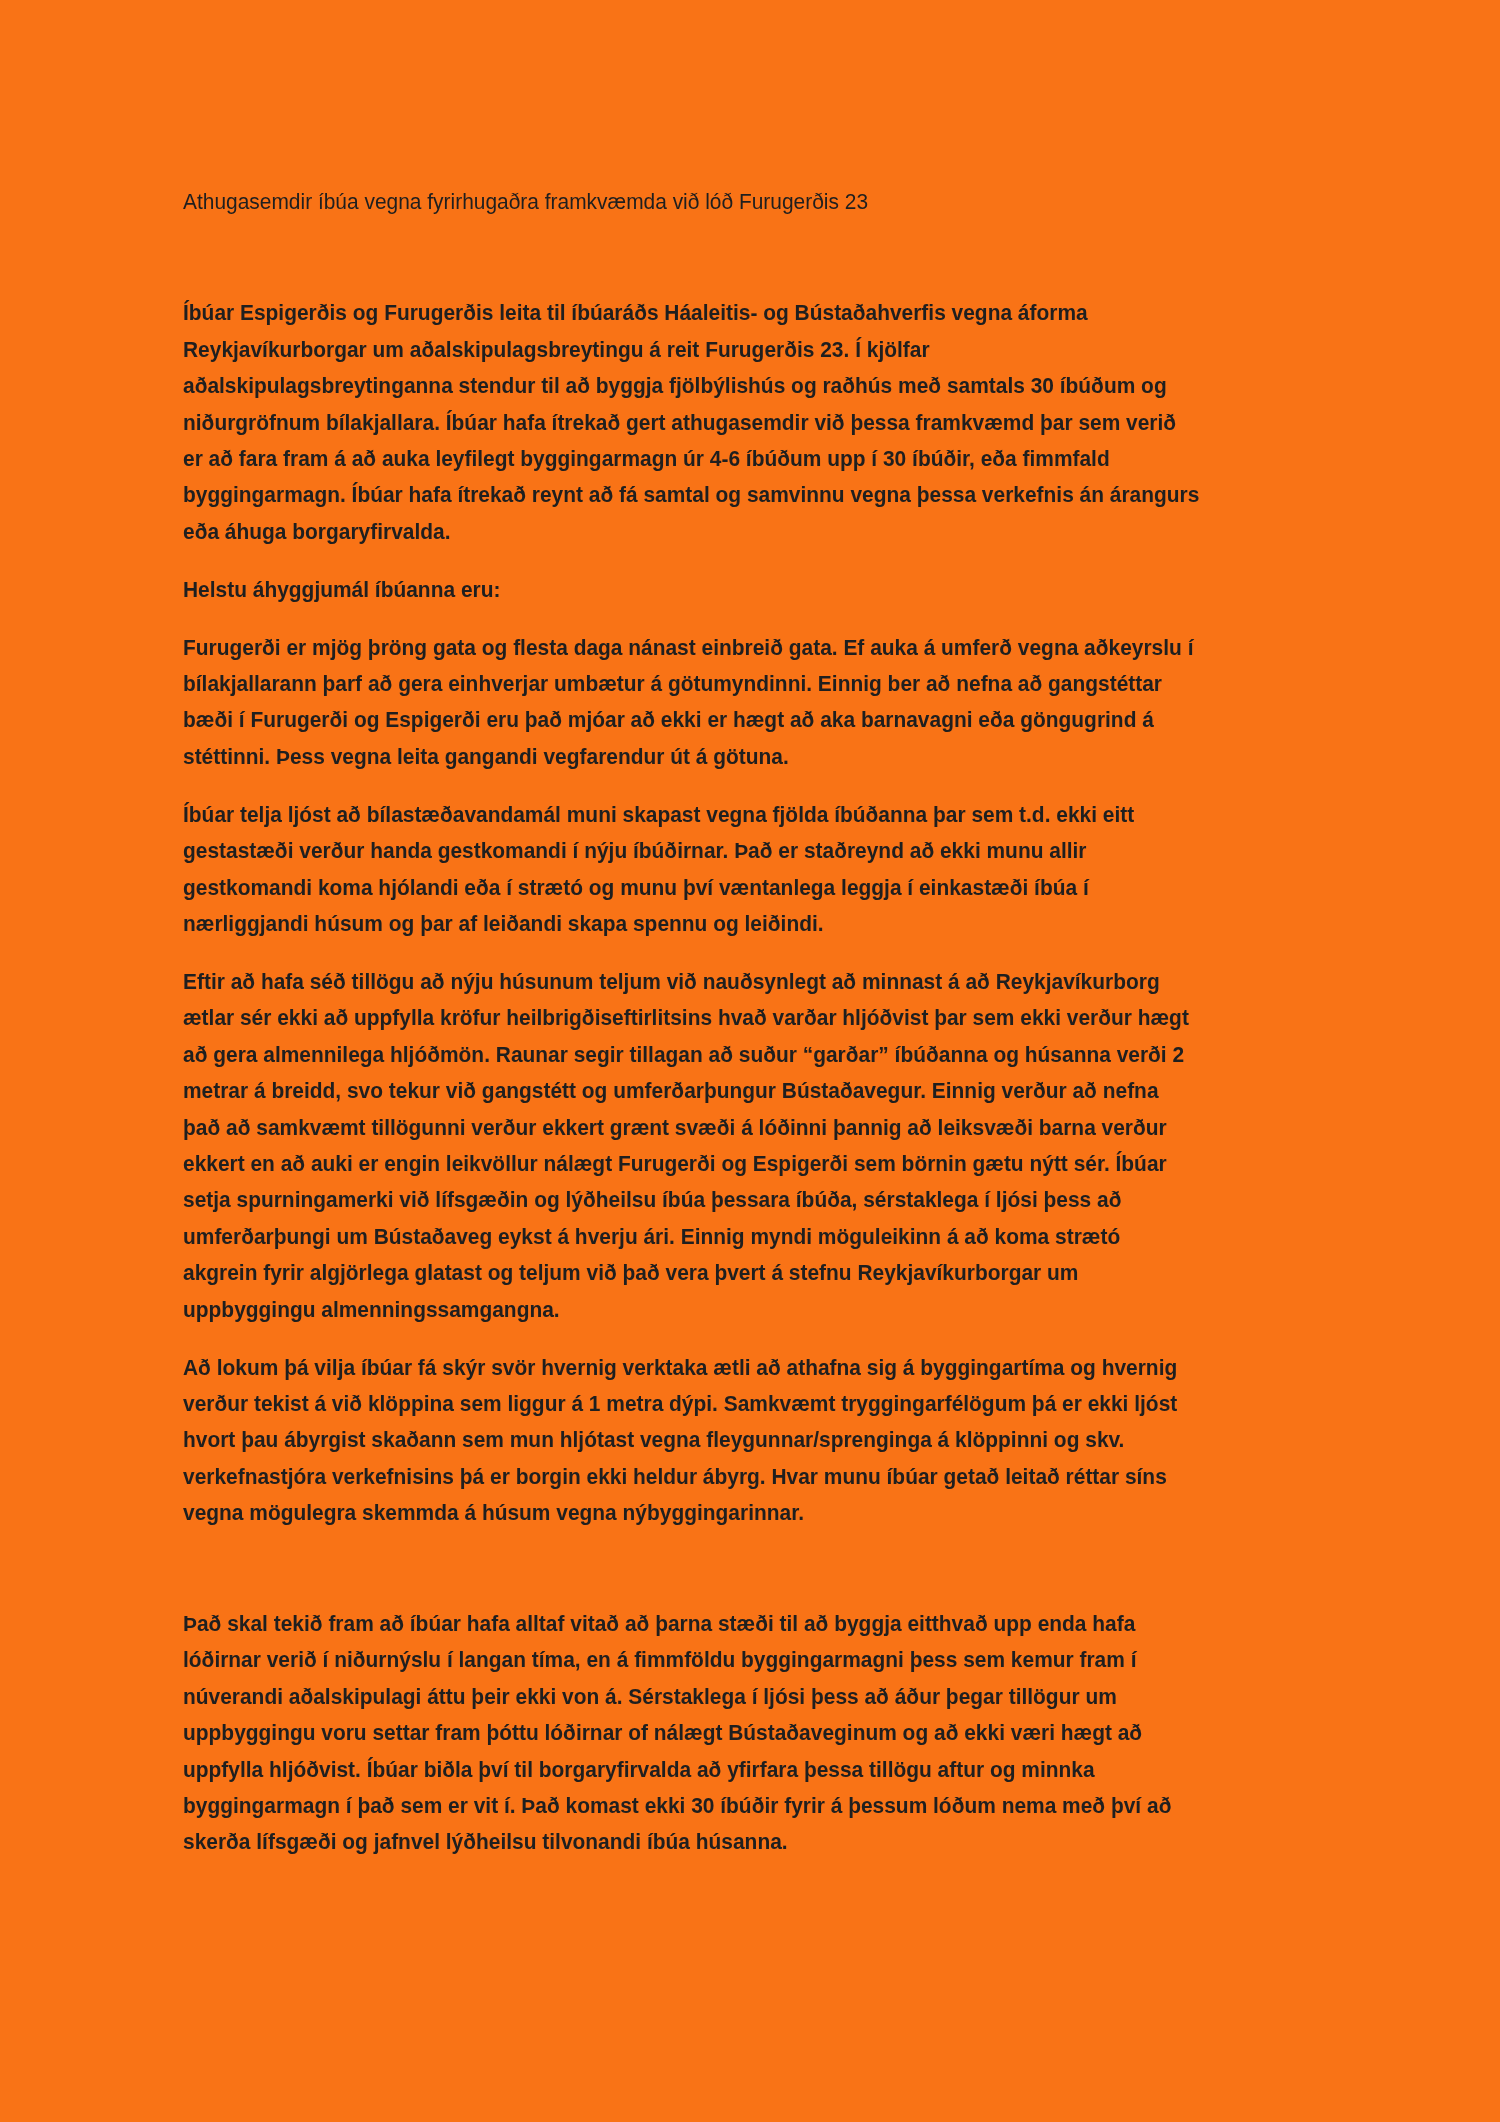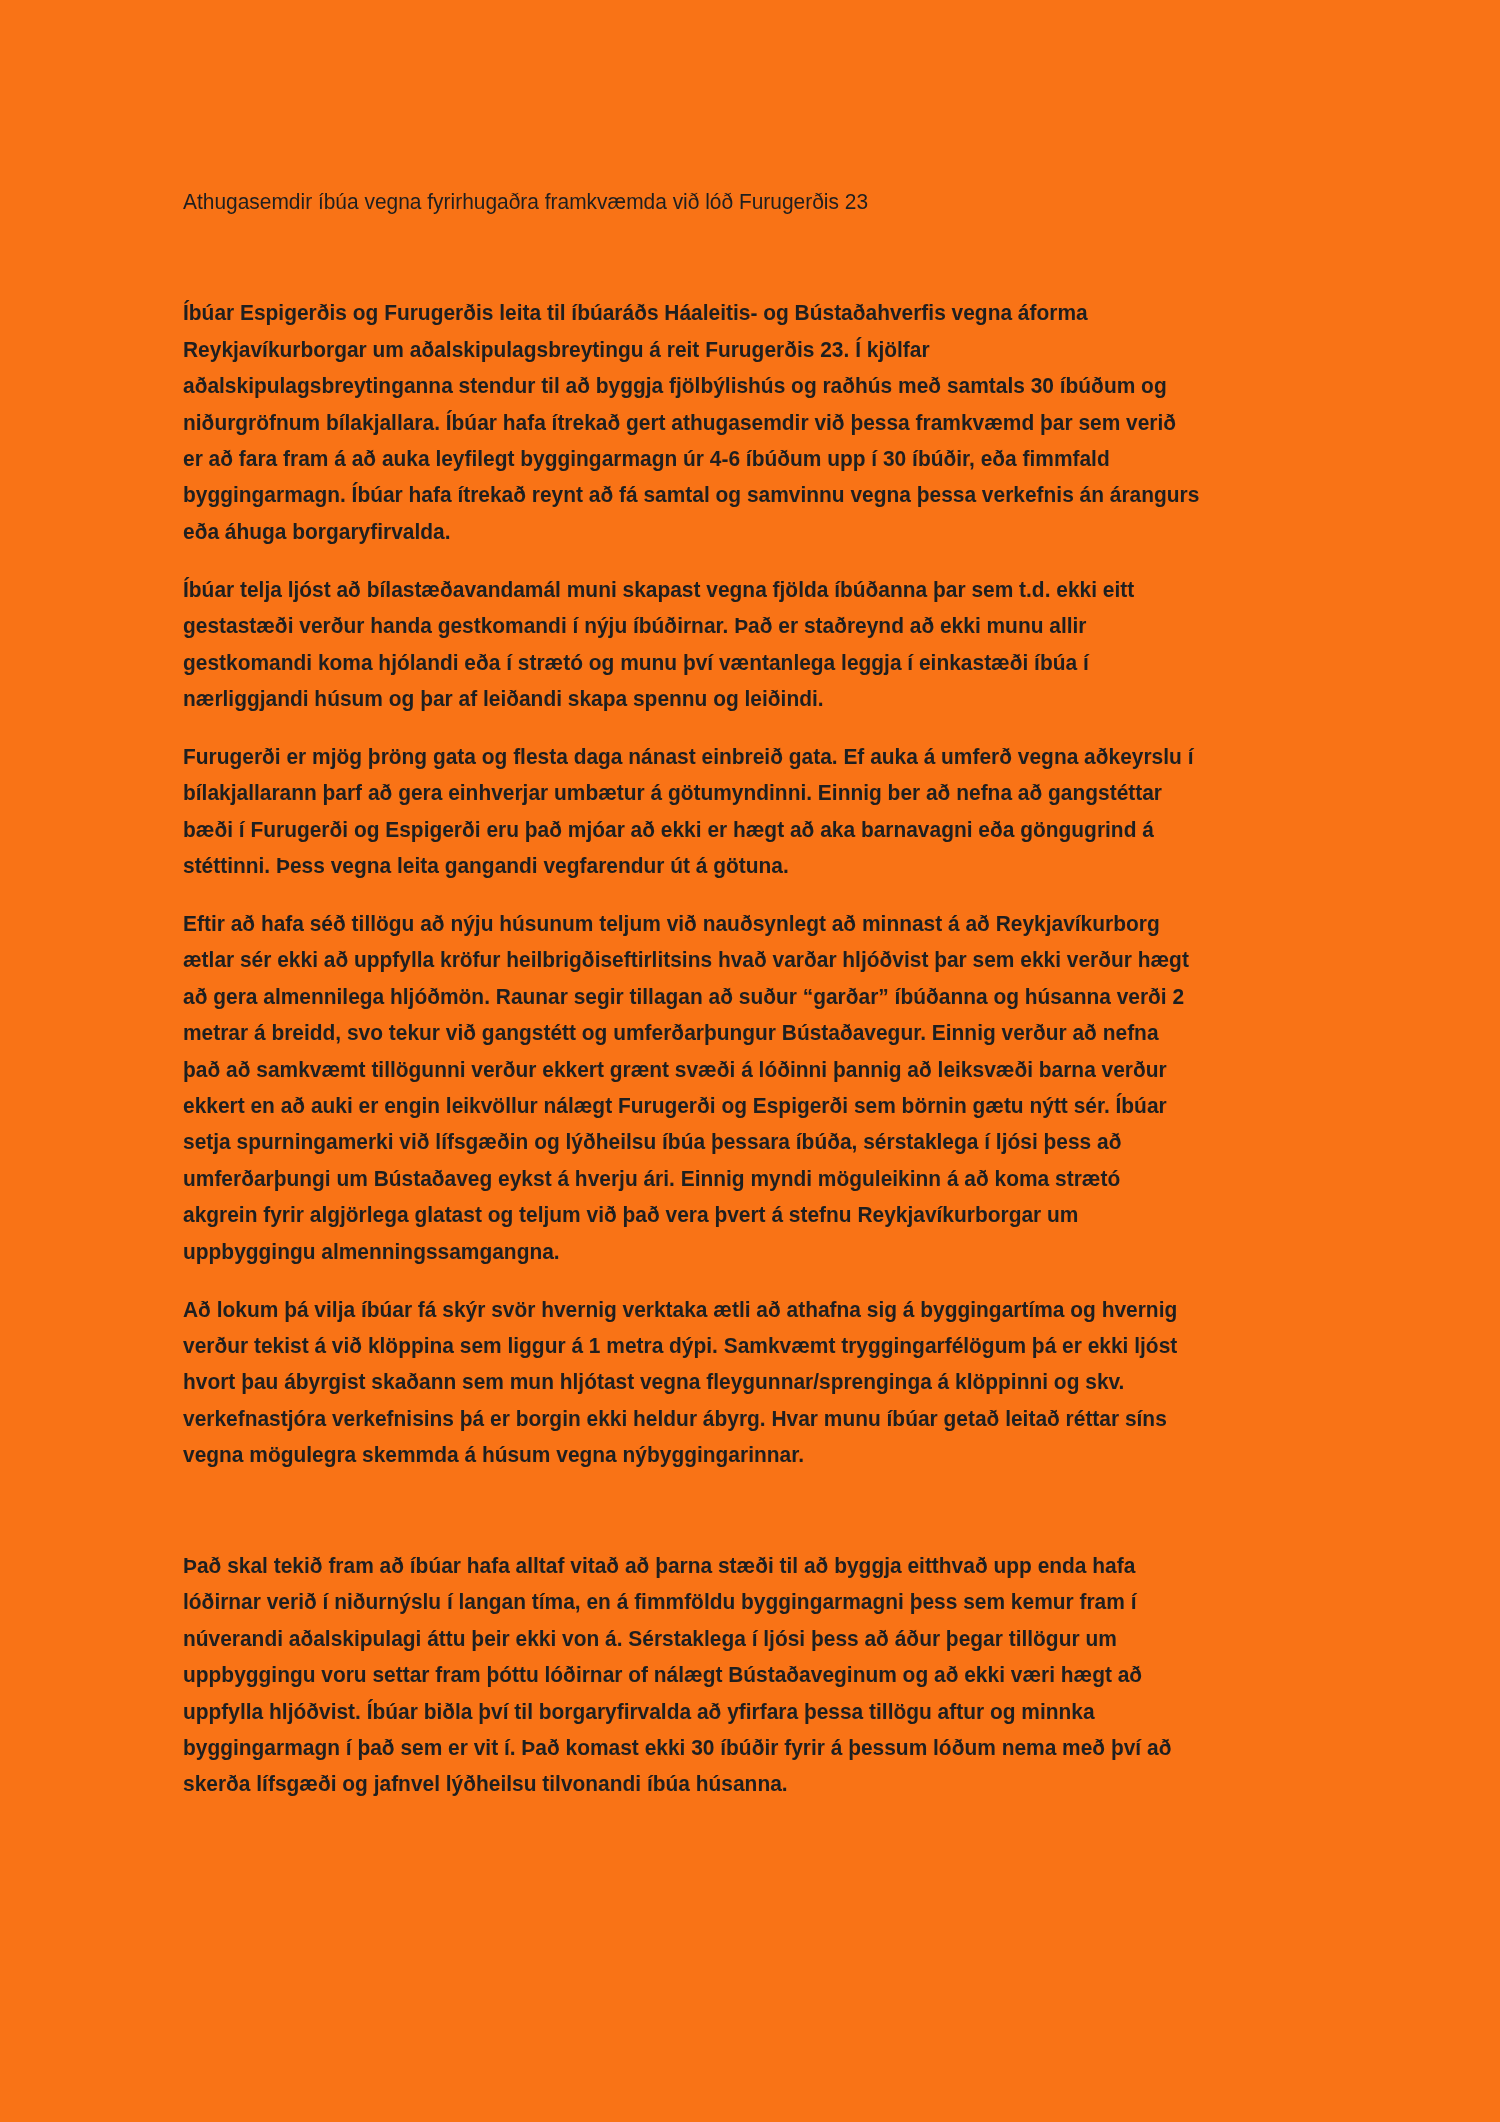--- a/index.html
+++ b/index.html
@@ -35,33 +35,36 @@
     <div class="para">
       <span class="line">Íbúar Espigerðis og Furugerðis leita til íbúaráðs Háaleitis- og Bústaðahverfis vegna áforma</span>
       <span class="line">Reykjavíkurborgar um aðalskipulagsbreytingu á reit Furugerðis 23. Í kjölfar</span>
       <span class="line">aðalskipulagsbreytinganna stendur til að byggja fjölbýlishús og raðhús með samtals 30 íbúðum og</span>
       <span class="line">niðurgröfnum bílakjallara. Íbúar hafa ítrekað gert athugasemdir við þessa framkvæmd þar sem verið</span>
       <span class="line">er að fara fram á að auka leyfilegt byggingarmagn úr 4-6 íbúðum upp í 30 íbúðir, eða fimmfald</span>
       <span class="line">byggingarmagn. Íbúar hafa ítrekað reynt að fá samtal og samvinnu vegna þessa verkefnis án árangurs</span>
       <span class="line">eða áhuga borgaryfirvalda.</span>
     </div>
 
-
     <div class="para">
-      <span class="line">Íbúar telja ljóst að bílastæðavandamál muni skapast vegna fjölda íbúðanna þar sem t.d. ekki eitt</span>
-      <span class="line">gestastæði verður handa gestkomandi í nýju íbúðirnar. Það er staðreynd að ekki munu allir</span>
-      <span class="line">gestkomandi koma hjólandi eða í strætó og munu því væntanlega leggja í einkastæði íbúa í</span>
-      <span class="line">nærliggjandi húsum og þar af leiðandi skapa spennu og leiðindi.</span>
+      <span class="line">Helstu áhyggjumál íbúanna eru:</span>
     </div>
 
     <div class="para">
       <span class="line">Furugerði er mjög þröng gata og flesta daga nánast einbreið gata. Ef auka á umferð vegna aðkeyrslu í</span>
       <span class="line">bílakjallarann þarf að gera einhverjar umbætur á götumyndinni. Einnig ber að nefna að gangstéttar</span>
       <span class="line">bæði í Furugerði og Espigerði eru það mjóar að ekki er hægt að aka barnavagni eða göngugrind á</span>
       <span class="line">stéttinni. Þess vegna leita gangandi vegfarendur út á götuna.</span>
+    </div>
+
+    <div class="para">
+      <span class="line">Íbúar telja ljóst að bílastæðavandamál muni skapast vegna fjölda íbúðanna þar sem t.d. ekki eitt</span>
+      <span class="line">gestastæði verður handa gestkomandi í nýju íbúðirnar. Það er staðreynd að ekki munu allir</span>
+      <span class="line">gestkomandi koma hjólandi eða í strætó og munu því væntanlega leggja í einkastæði íbúa í</span>
+      <span class="line">nærliggjandi húsum og þar af leiðandi skapa spennu og leiðindi.</span>
     </div>
 
     <div class="para">
       <span class="line">Eftir að hafa séð tillögu að nýju húsunum teljum við nauðsynlegt að minnast á að Reykjavíkurborg</span>
       <span class="line">ætlar sér ekki að uppfylla kröfur heilbrigðiseftirlitsins hvað varðar hljóðvist þar sem ekki verður hægt</span>
       <span class="line">að gera almennilega hljóðmön. Raunar segir tillagan að suður “garðar” íbúðanna og húsanna verði 2</span>
       <span class="line">metrar á breidd, svo tekur við gangstétt og umferðarþungur Bústaðavegur. Einnig verður að nefna</span>
       <span class="line">það að samkvæmt tillögunni verður ekkert grænt svæði á lóðinni þannig að leiksvæði barna verður</span>
       <span class="line">ekkert en að auki er engin leikvöllur nálægt Furugerði og Espigerði sem börnin gætu nýtt sér. Íbúar</span>
       <span class="line">setja spurningamerki við lífsgæðin og lýðheilsu íbúa þessara íbúða, sérstaklega í ljósi þess að</span>

